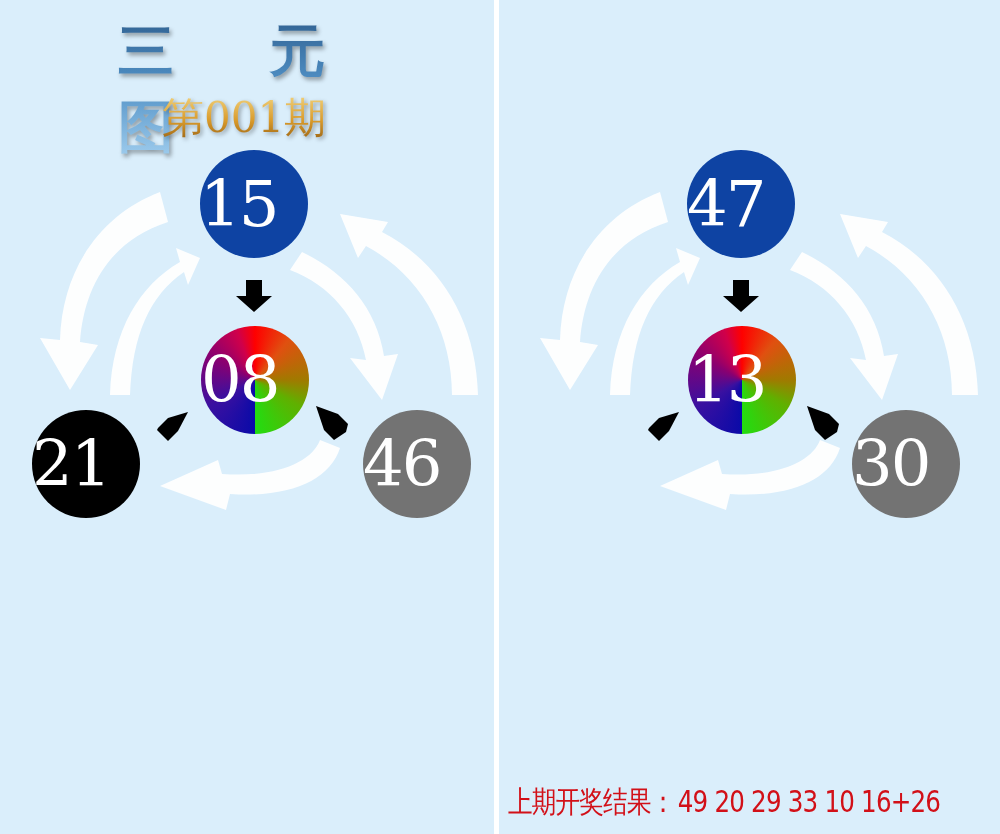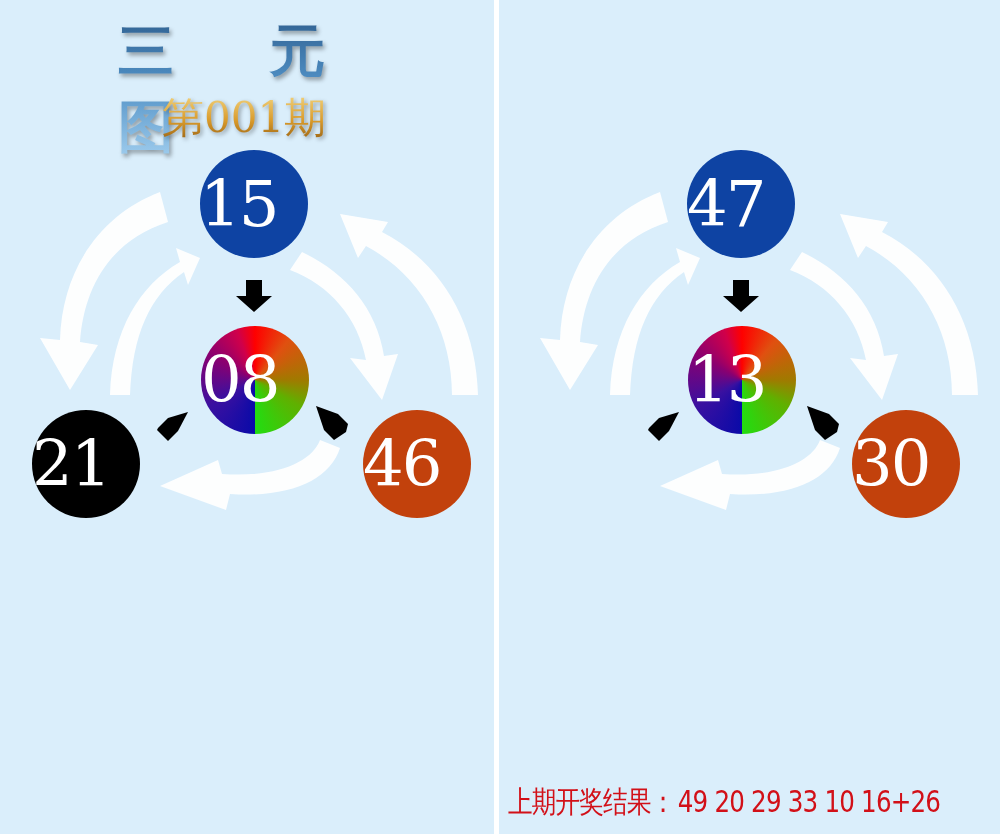--- a/index.html
+++ b/index.html
@@ -13,21 +13,21 @@
     background:linear-gradient(180deg,#2f5f8f 0%,#4f8fc4 45%,#a7d3f2 100%); -webkit-background-clip:text; background-clip:text; -webkit-text-fill-color:transparent;
     filter:drop-shadow(2px 3px 2px rgba(0,0,0,0.35)); }
   .issue { position:absolute; left:162px; top:90px; font-size:42px; font-weight:normal; font-family:"DejaVu Serif", serif;
     background:linear-gradient(180deg,#f5dc8c 0%,#d99a2a 55%,#8a5610 100%); -webkit-background-clip:text; background-clip:text; -webkit-text-fill-color:transparent;
     filter:drop-shadow(2px 2px 2px rgba(0,0,0,0.35)); }
   svg.arrows { position:absolute; left:0; top:0; }
   .ball { position:absolute; border-radius:50%; color:#fff; display:flex; align-items:center; justify-content:flex-start;
     font-family:"DejaVu Serif", serif; font-size:64px; letter-spacing:-2px; }
   .ball.blue { background:#0e43a3; width:108px; height:108px; }
   .ball.green { background:#000000; width:108px; height:108px; }
-  .ball.red { background:#c2410c; width:108px; height:108px; }
+  .ball.red { background:#737373; width:108px; height:108px; }
   .ball.center { width:108px; height:108px;
     background:conic-gradient(from 0deg, #ff0000 0deg, #e05010 40deg, #a07a00 90deg, #60b000 120deg, #22dd11 180deg, #0a0aa8 180deg, #3a10a0 240deg, #8a0070 300deg, #d0004a 340deg, #ff0000 360deg); }
   .footer { position:absolute; left:508px; top:782px; font-family:"DejaVu Sans", sans-serif; font-size:30px; color:#d21018; white-space:nowrap; letter-spacing:-1px; transform:scaleX(0.82); transform-origin:left top; }
   .footer span.nums { margin-left:4px; }
 </style>
 </head>
 <body>
 
 <div class="divider"></div>
 

